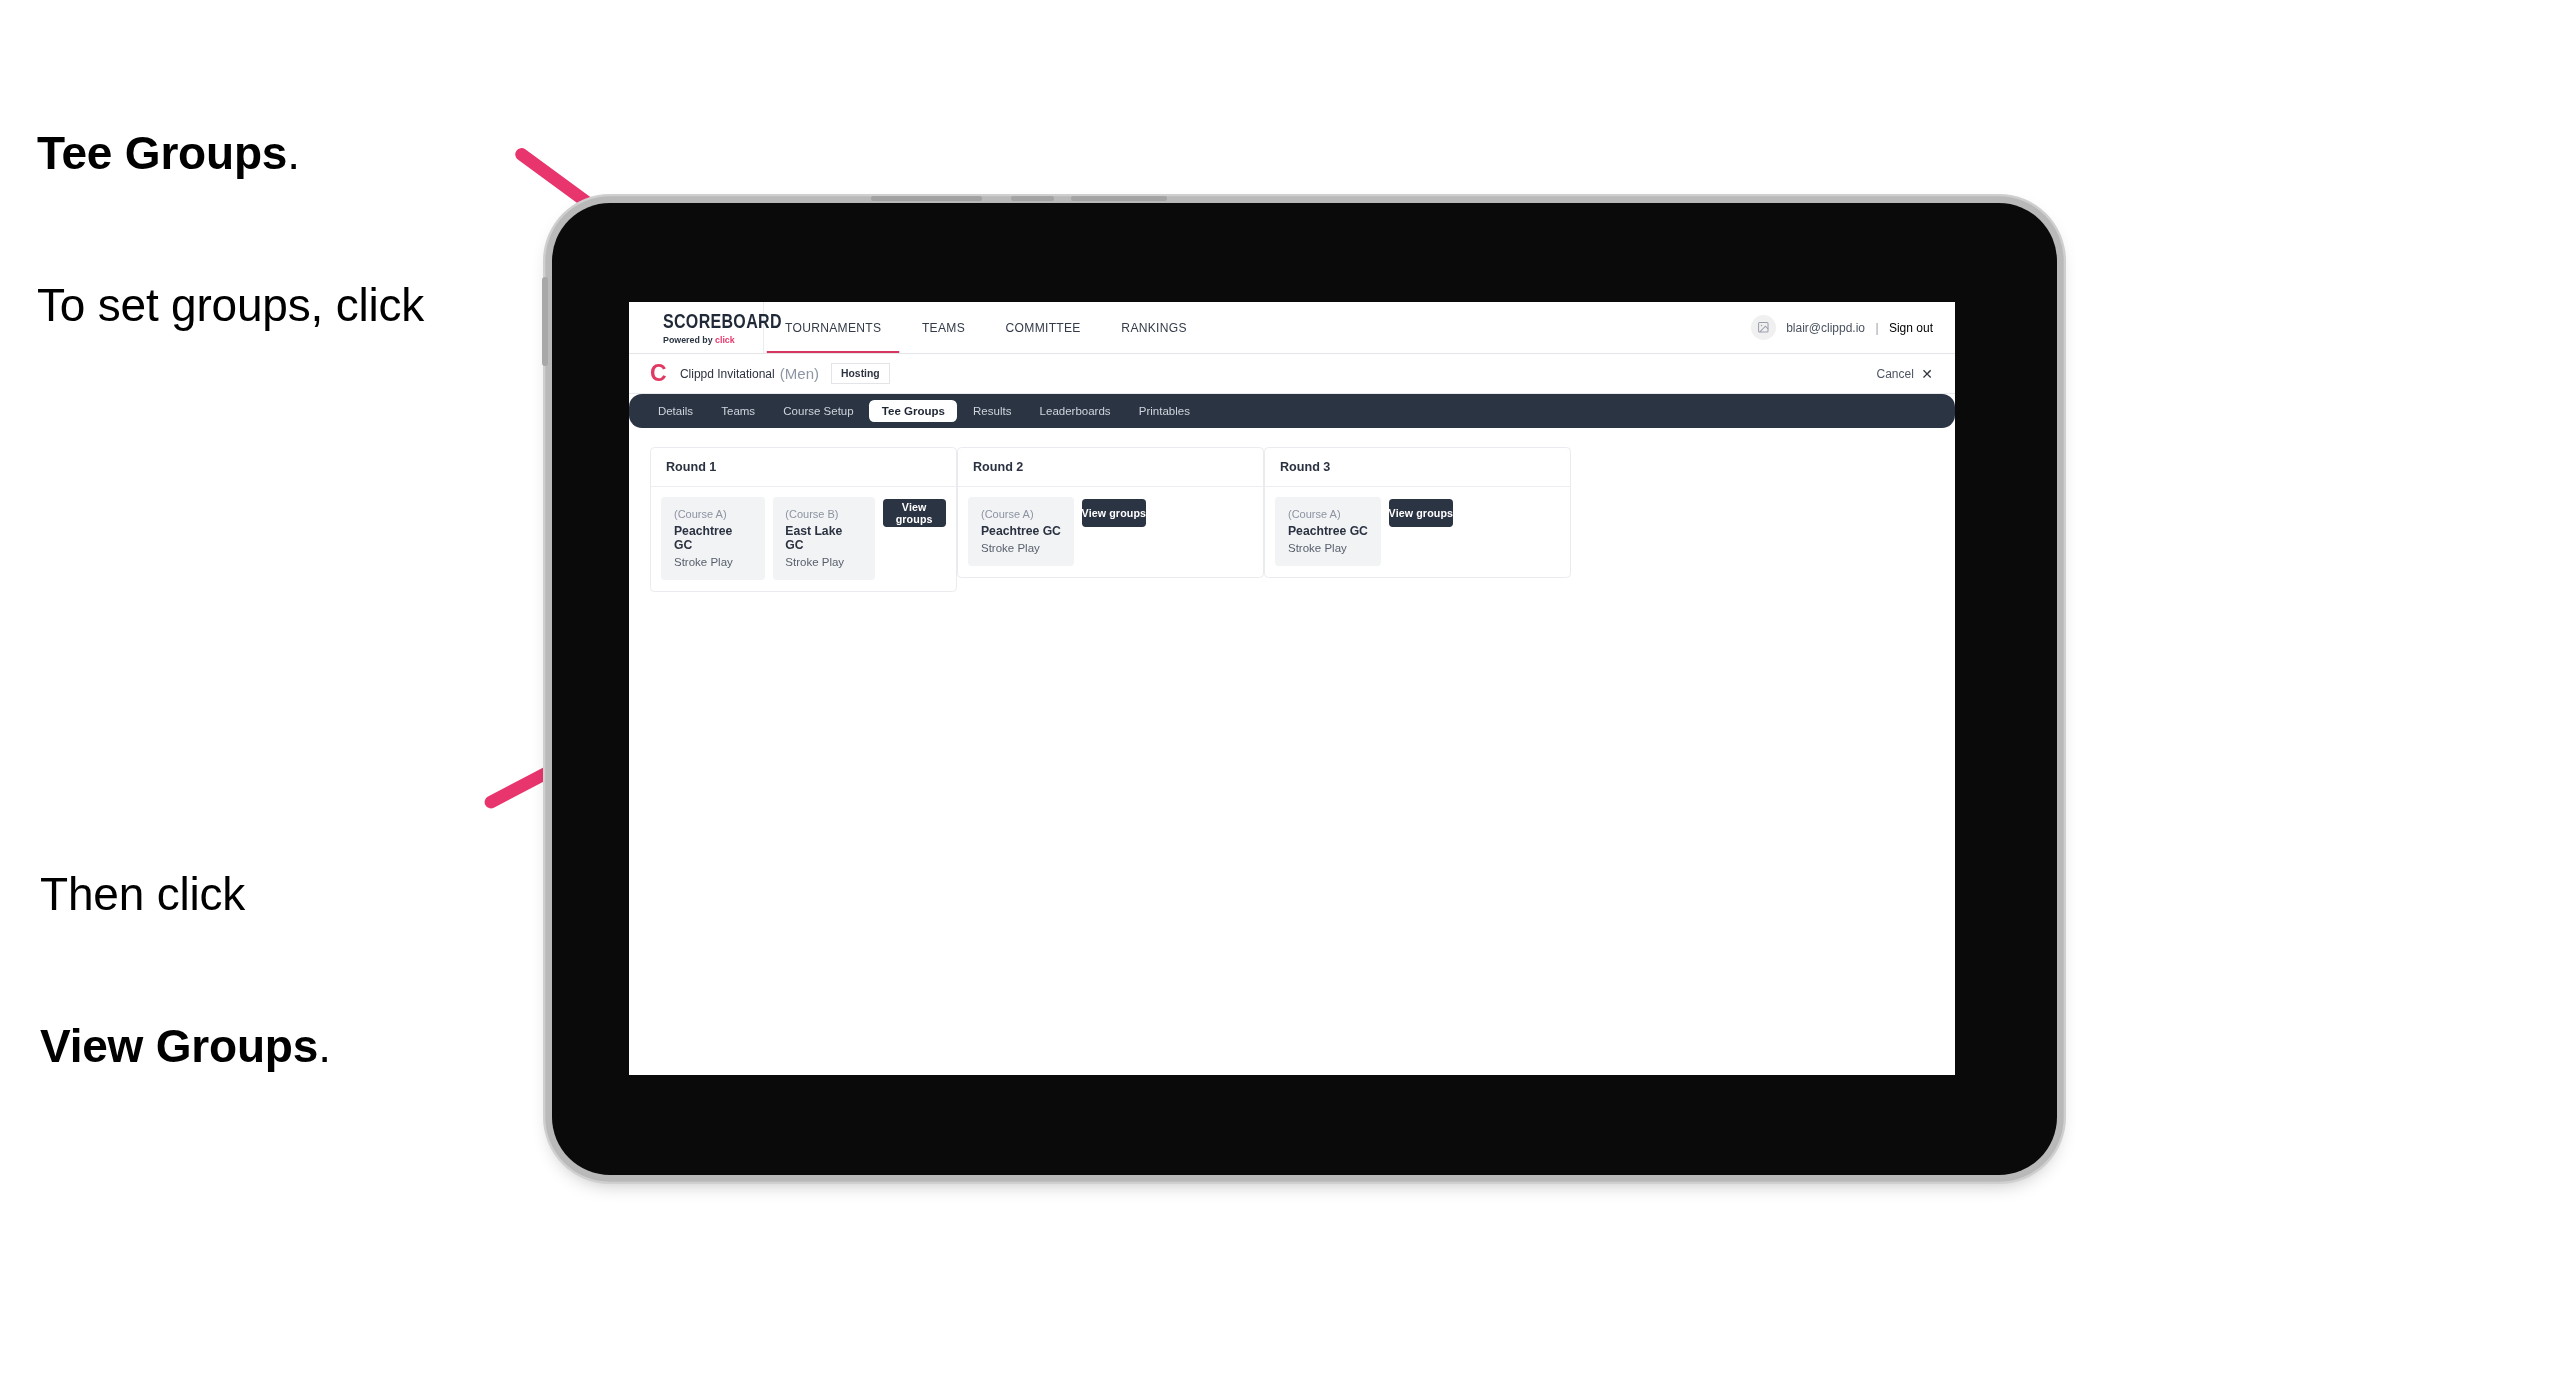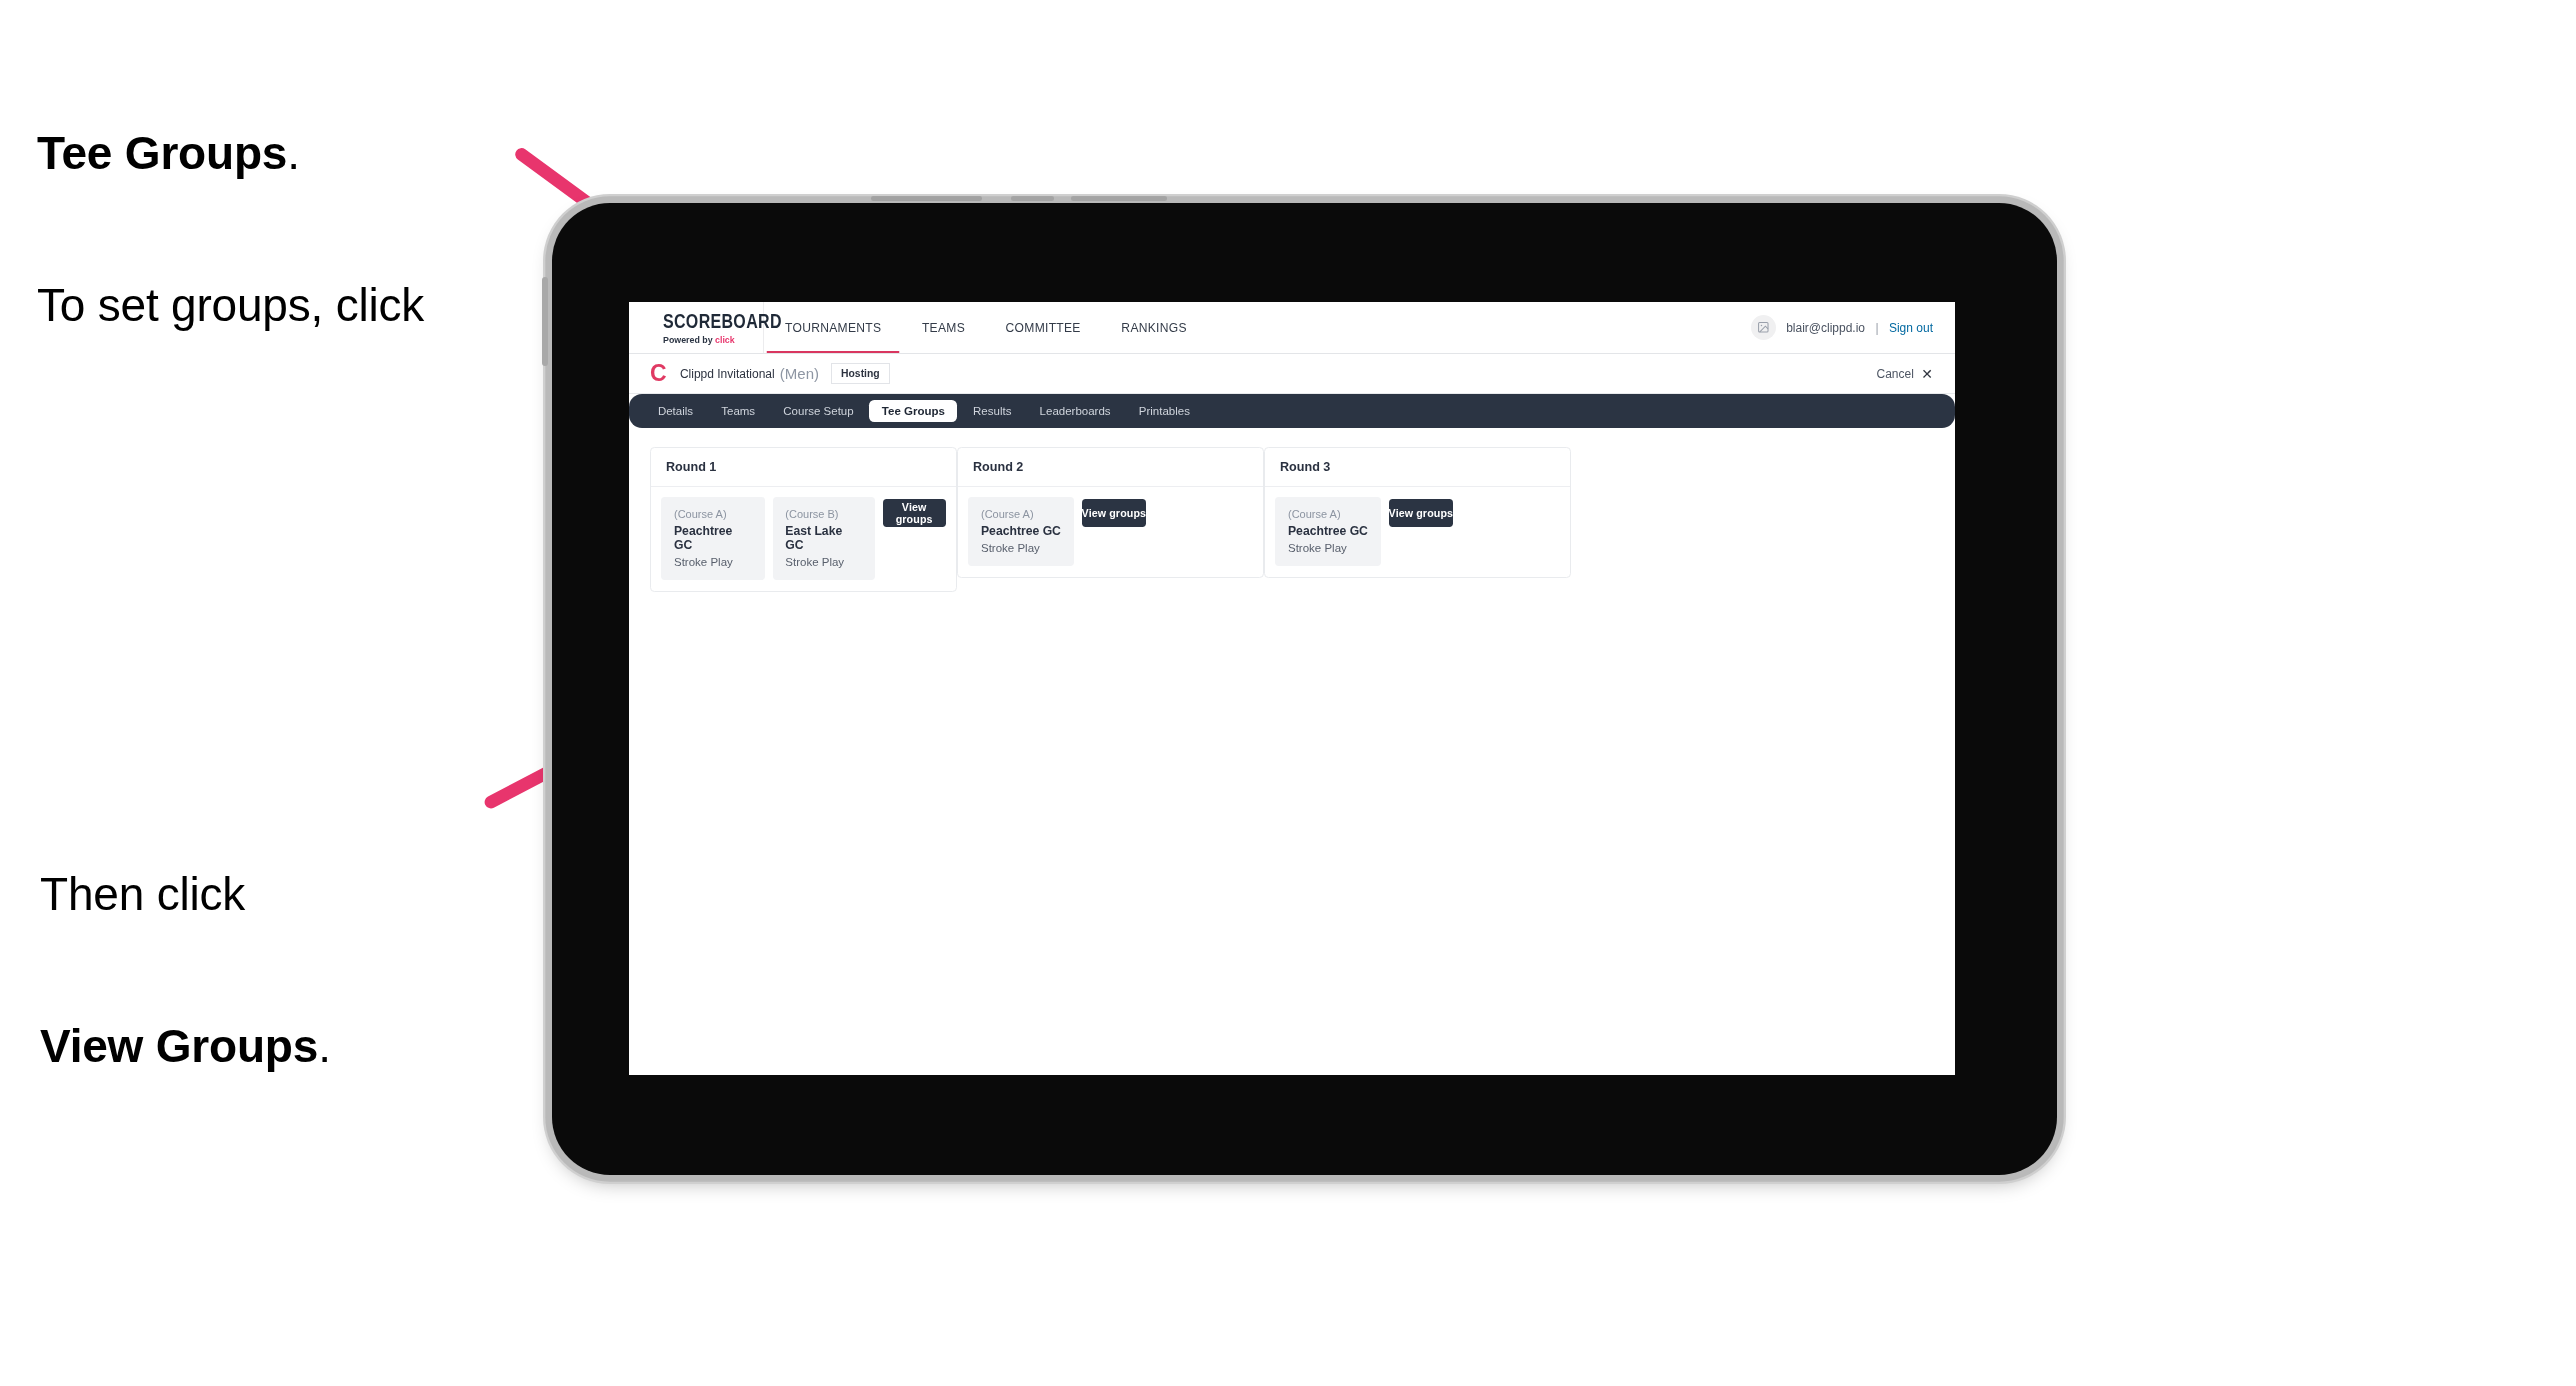--- a/index.html
+++ b/index.html
@@ -131,21 +131,21 @@
     padding-right: 22px; gap: 10.4px;
   }
   #avatar {
     width: 25px; height: 25px; border-radius: 50%;
     background: #f0f0f1;
     display: flex; align-items: center; justify-content: center;
   }
   #avatar svg { display: block; }
   #user-email { font-size: 12px; color: #4a5260; }
   #hdr-sep { font-size: 12px; color: #9aa0aa; }
-  #sign-out { font-size: 12px; color: #0369a1; cursor: pointer; }
+  #sign-out { font-size: 12px; color: #000000; cursor: pointer; }
 
   
   #t-bar {
     position: relative;
     height: 40px;
     background: #fff;
     border-bottom: 0.7px solid #e8eaec;
     display: flex; align-items: center;
     padding: 0 22px 0 21px;
   }

